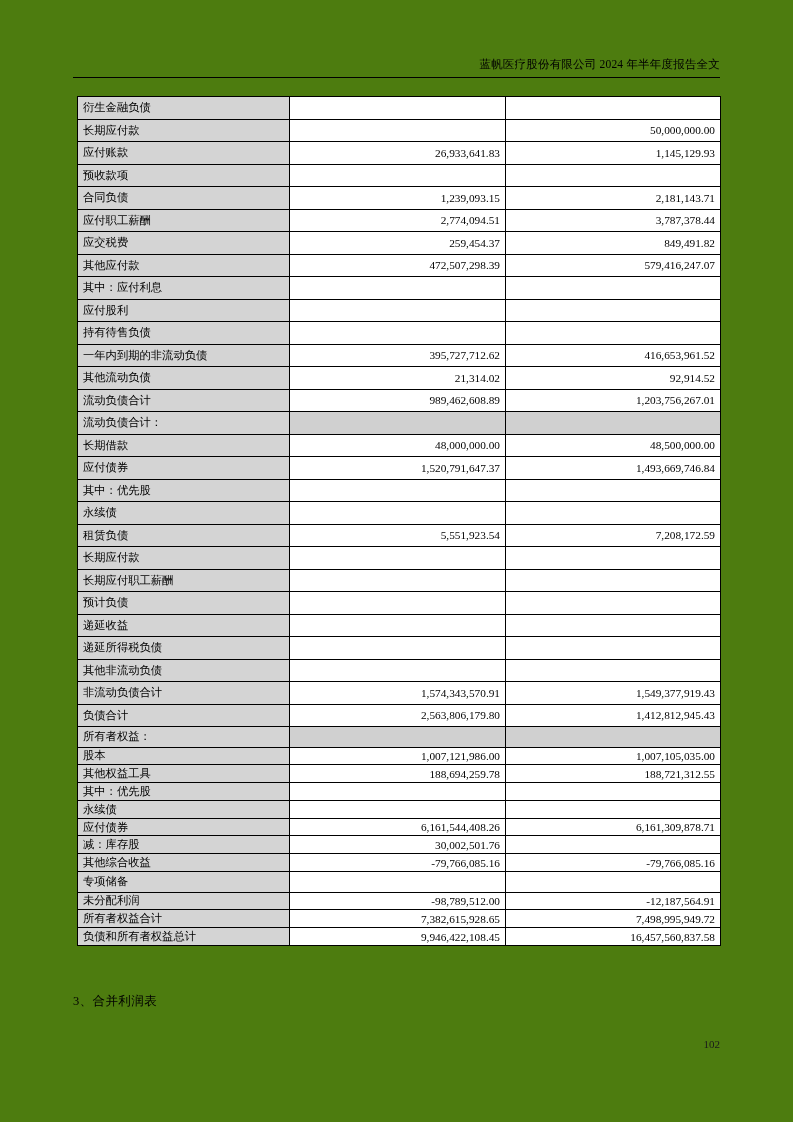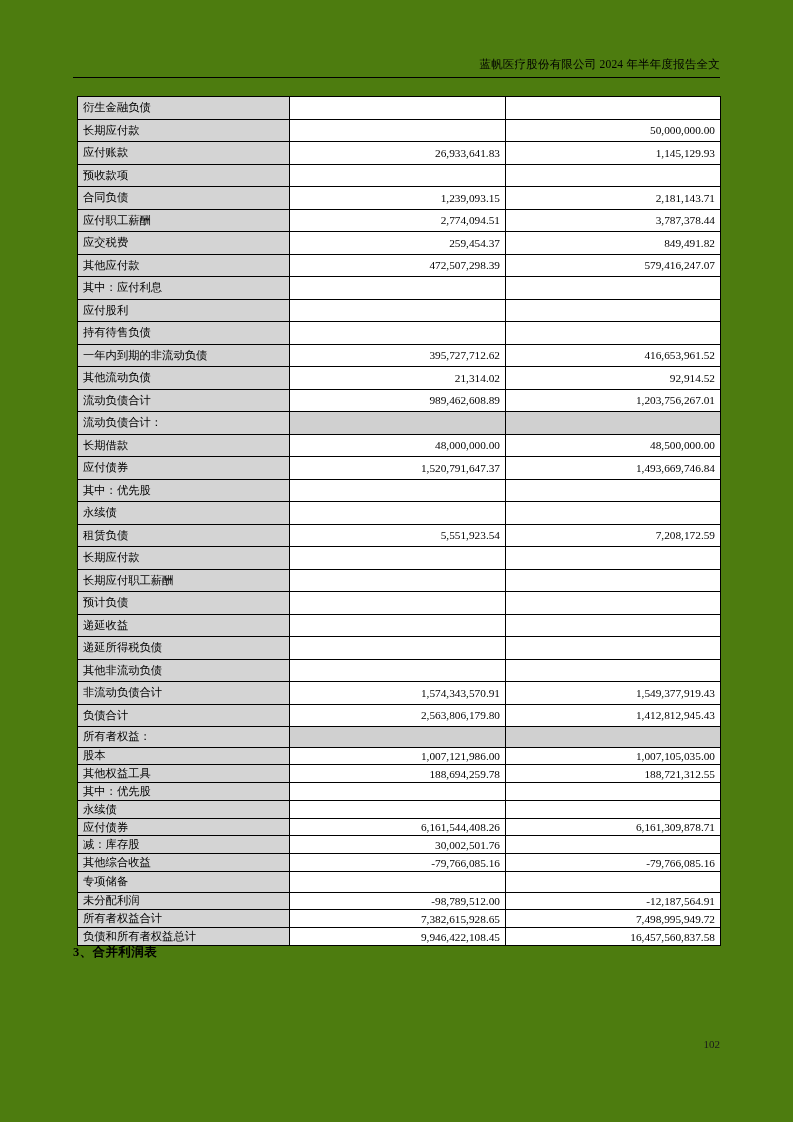--- a/index.html
+++ b/index.html
@@ -92,23 +92,23 @@
   
   .ind0 { padding-left: 5px; }
   .ind1 { padding-left: 14px; }
   .ind2 { padding-left: 27px; }
   .ind3 { padding-left: 43px; }
 
   
   .section-heading {
     position: absolute;
     left: 73px;
-    top: 944px;
+    top: 993px;
     font-size: 12.5px;
-    font-weight: bold;
+    font-weight: normal;
     letter-spacing: 0.4px;
     white-space: nowrap;
   }
 
   
   .page-number {
     position: absolute;
     right: 73px;
     top: 1038px;
     font-size: 11px;

